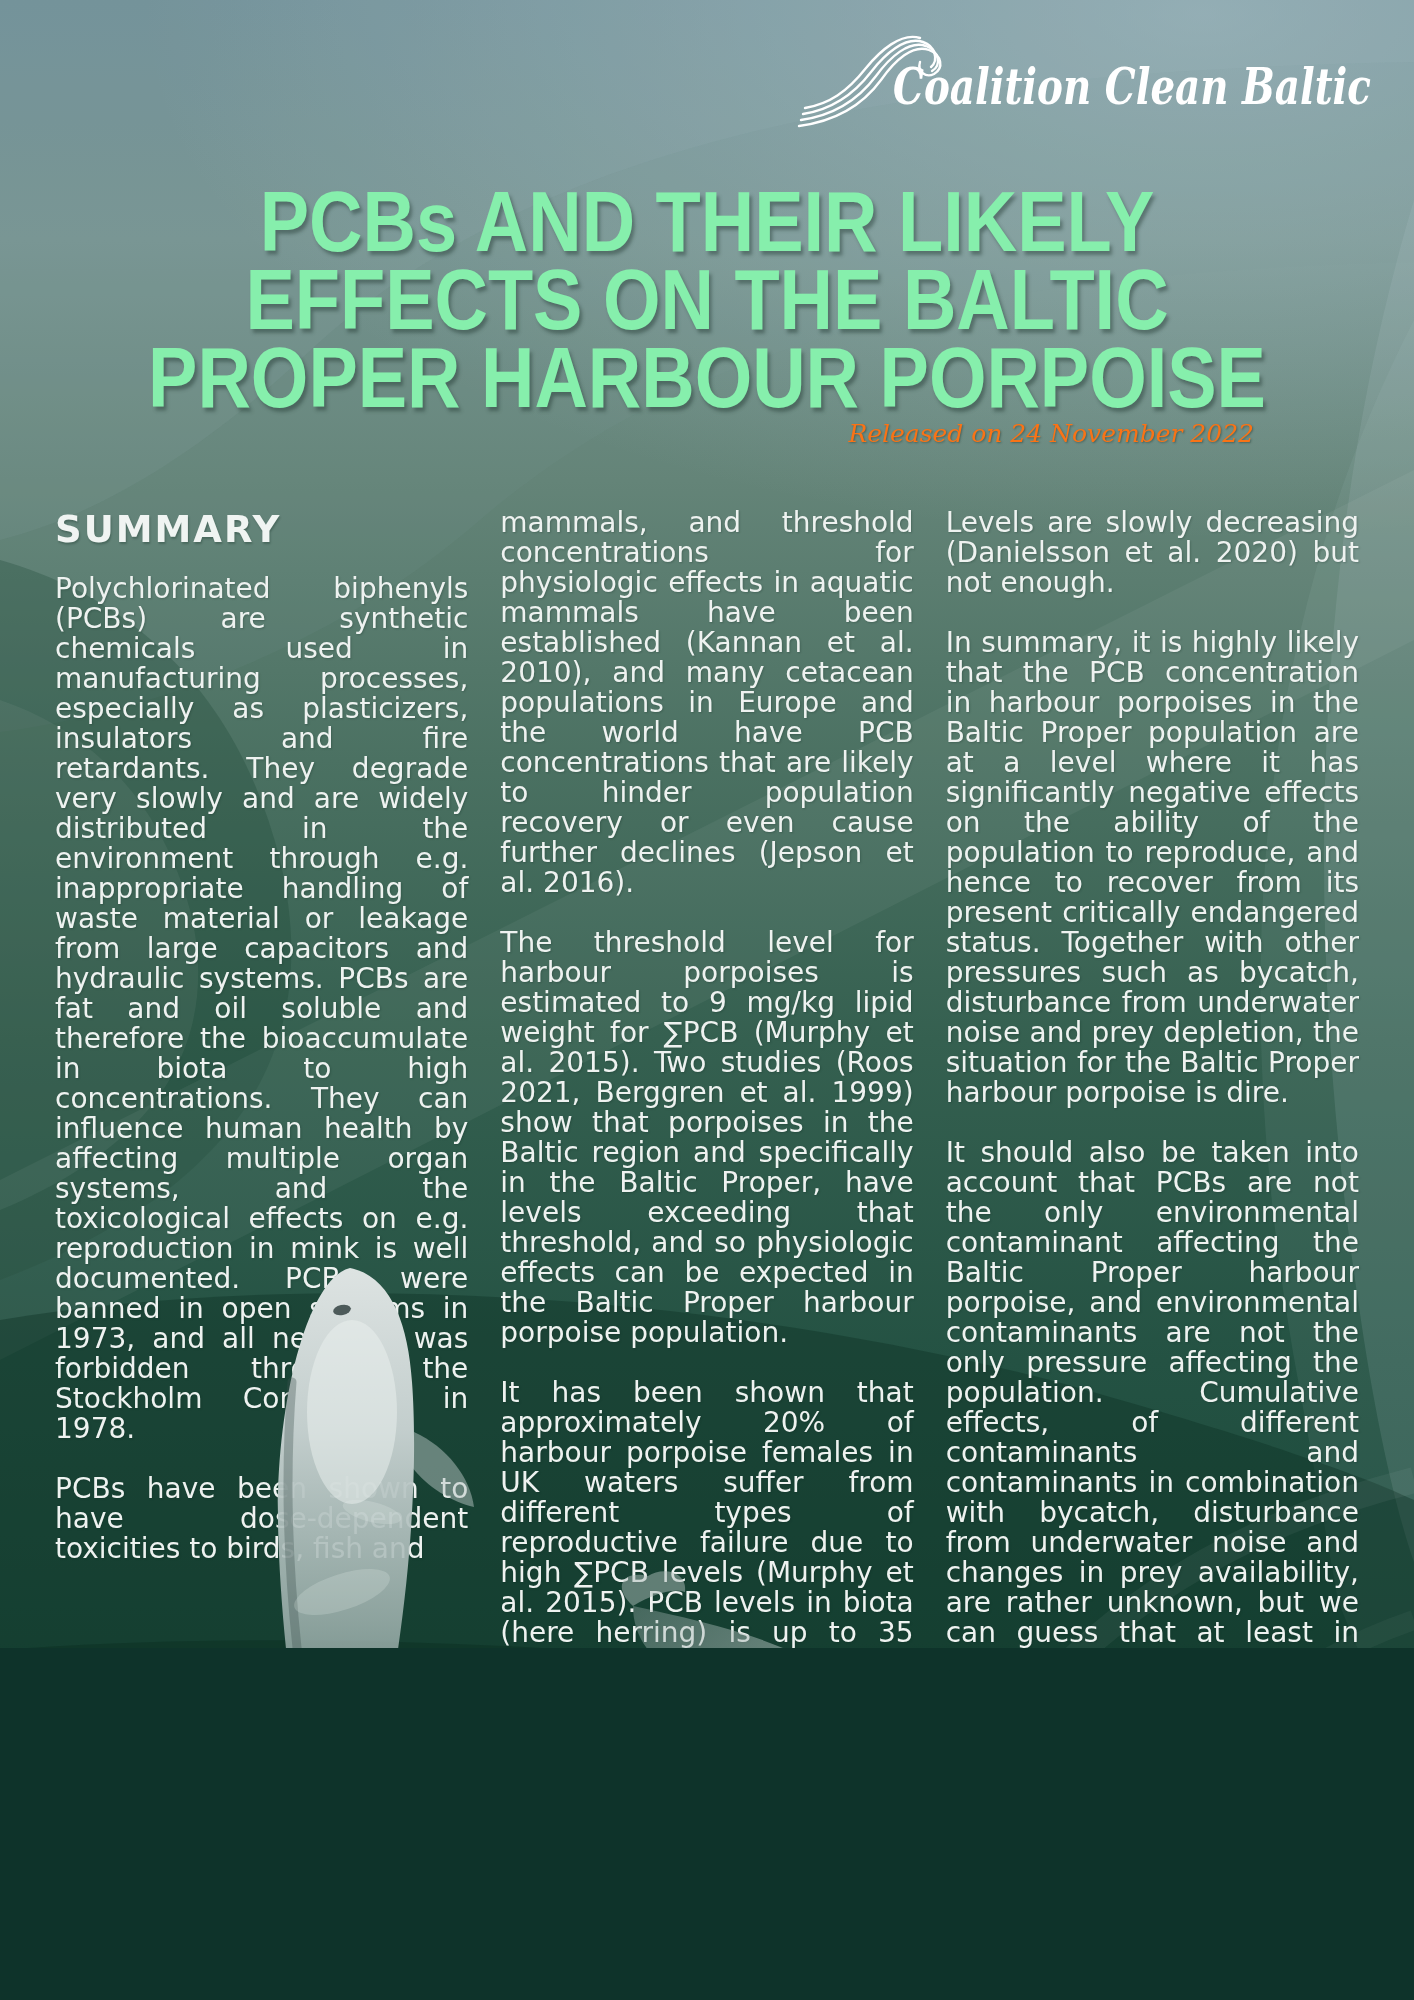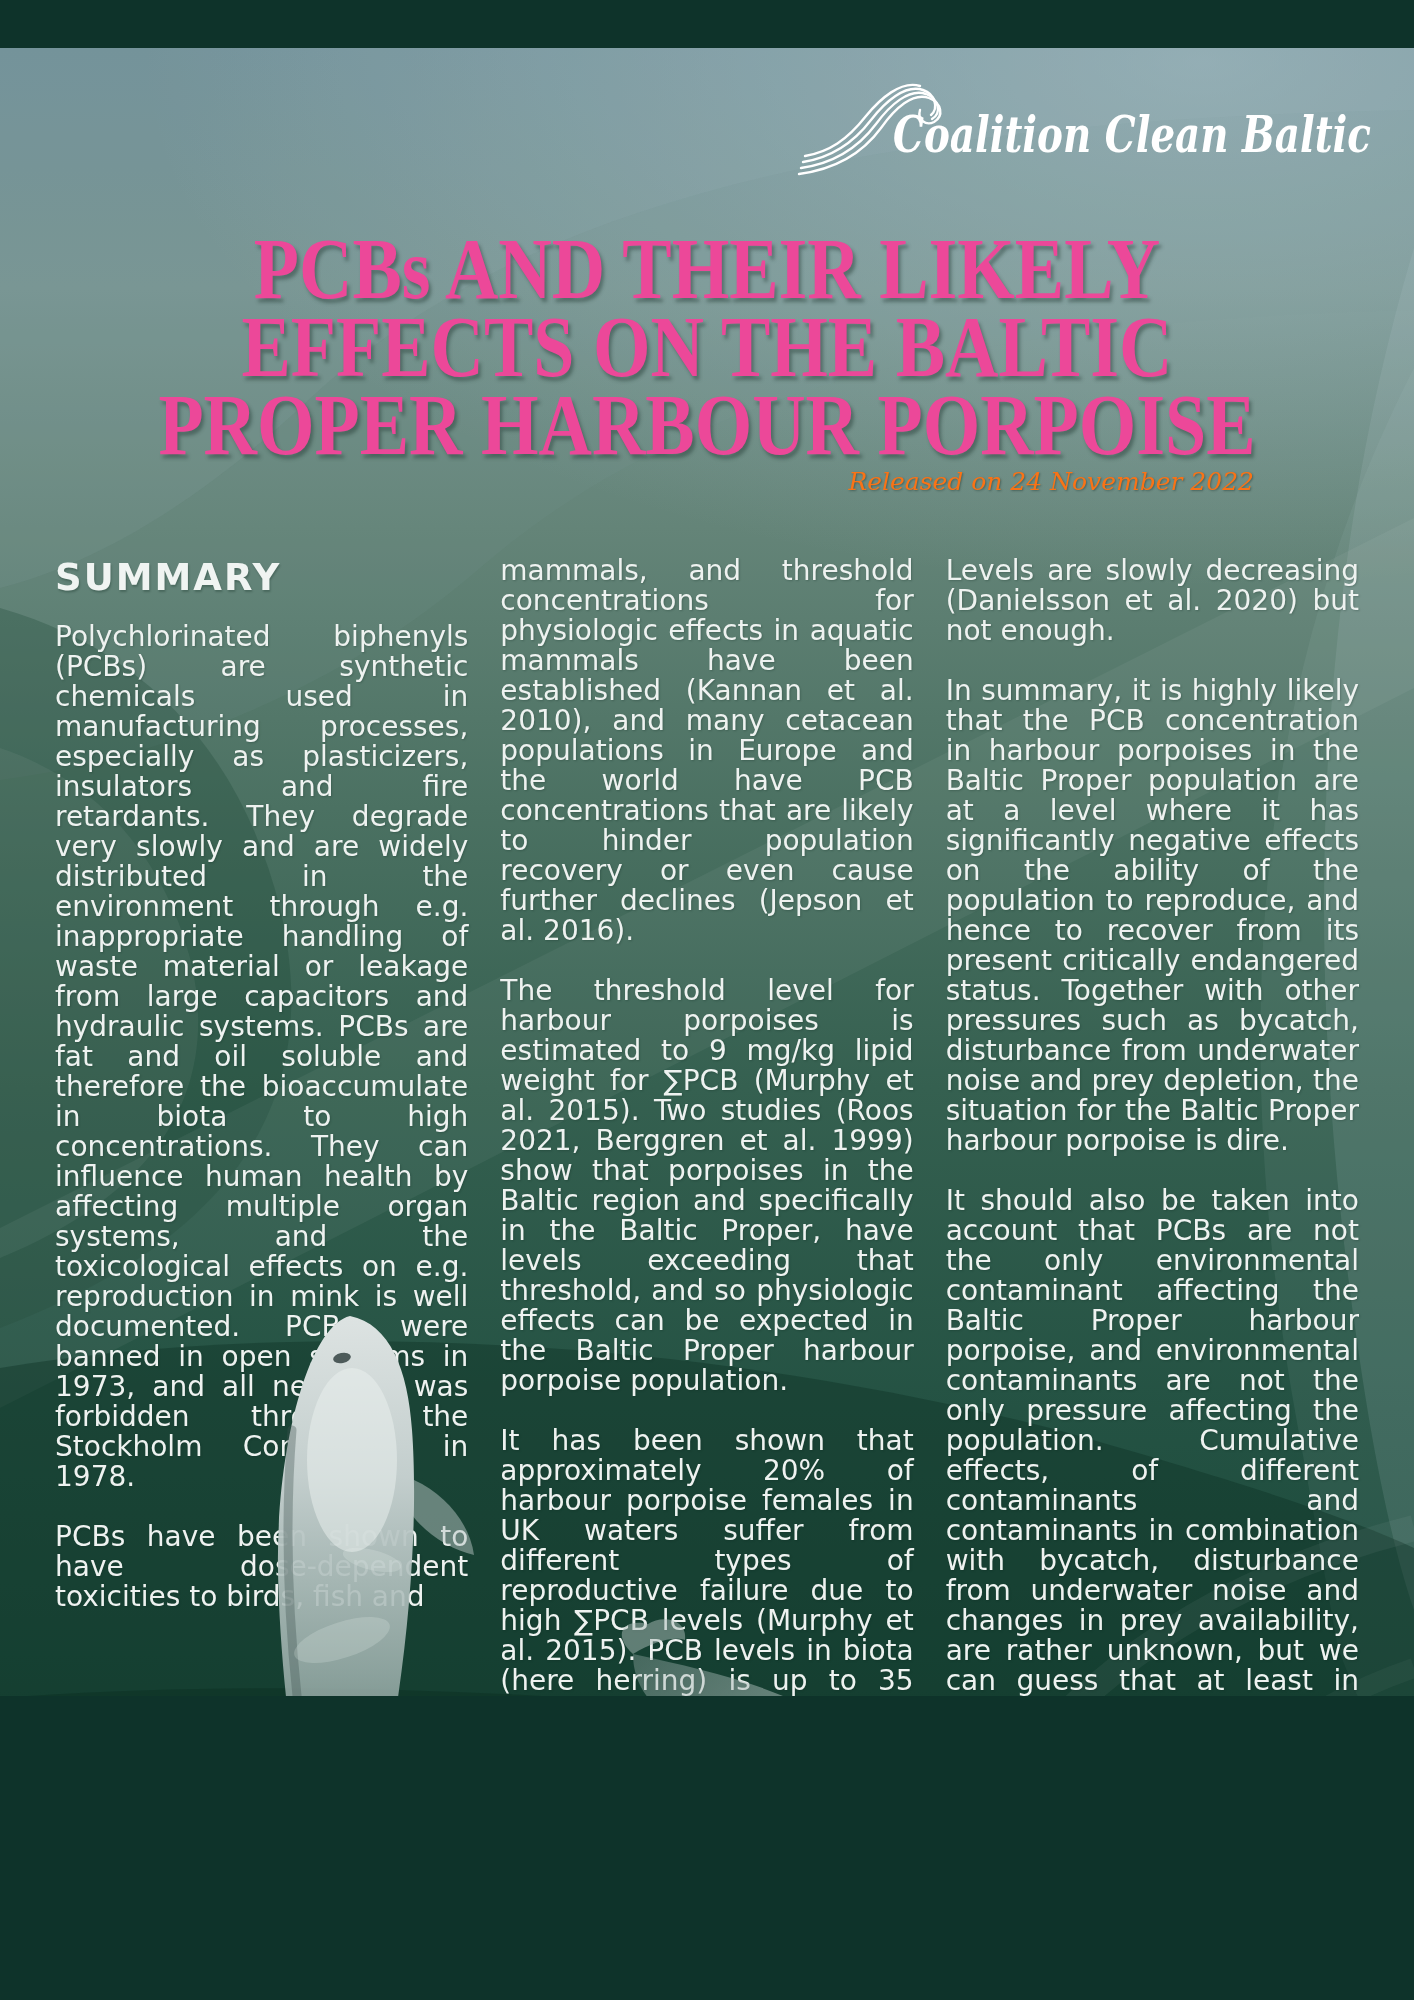--- a/index.html
+++ b/index.html
@@ -1,28 +1,27 @@
 <!DOCTYPE html>
 <html><head>
 <meta charset="utf-8">
 <style>
   html,body{margin:0;padding:0;background:#0e332a;}
   .page{
     position:relative;width:1414px;height:1648px;overflow:hidden;
     font-family:"DejaVu Sans",sans-serif;
-    margin-top:48px;
   }
   .bg{position:absolute;inset:0;display:block;}
   
   .logo{position:absolute;left:795px;top:28px;width:585px;height:104px;}
   .logo svg{display:block;width:100%;height:100%;}
   
   .title-block{
     position:absolute;left:0;right:0;top:182px;text-align:center;
-    color:#ec4899;font-family:Liberation Serif, serif;
+    color:#86efac;font-family:Liberation Sans, sans-serif;
   }
   .title-line{
     font-size:86px;font-weight:bold;line-height:78px;letter-spacing:0px;
     transform:scaleX(0.86);transform-origin:50% 50%;
     text-shadow:3px 4px 4px rgba(35,58,52,0.45);
     white-space:nowrap;
   }
   .released{
     position:absolute;top:419px;right:160px;
     font-family:"DejaVu Serif",serif;font-style:italic;

